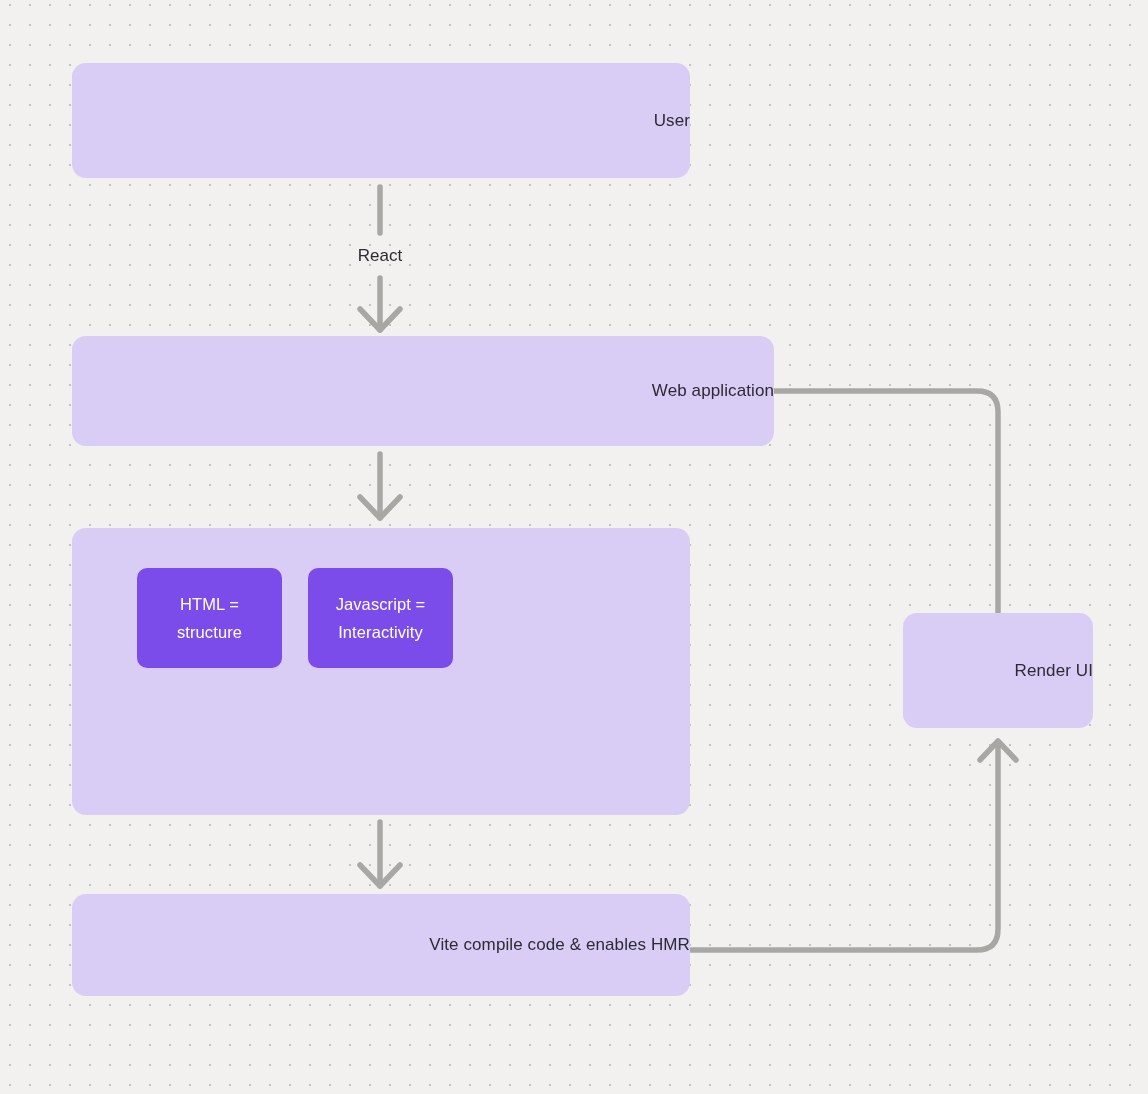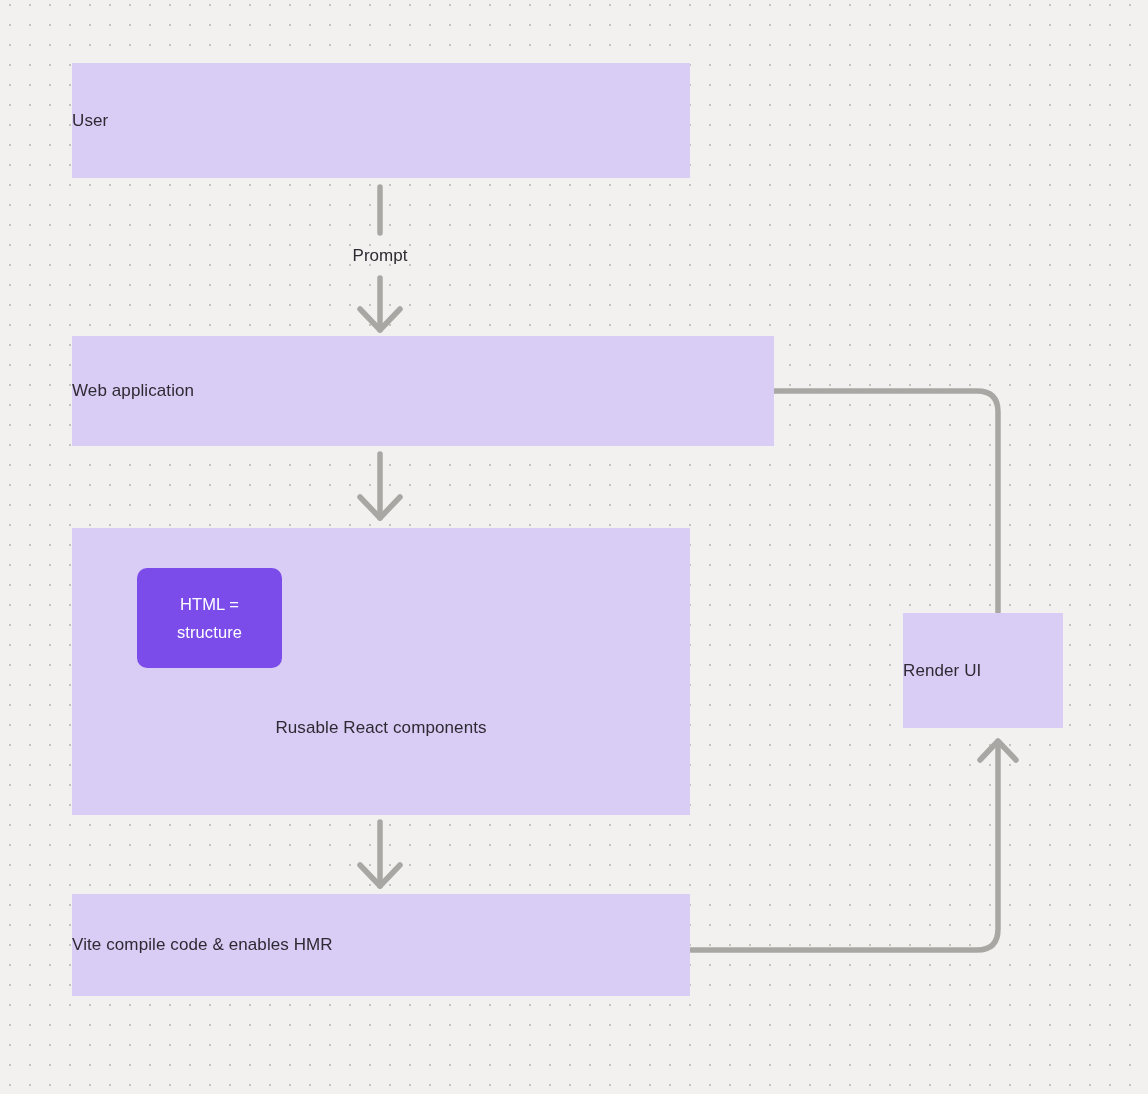--- a/index.html
+++ b/index.html
@@ -27,33 +27,33 @@
   .edges path, .edges polyline {
     fill: none;
     stroke: #a9a7a4;
     stroke-width: 5.5;
     stroke-linecap: round;
     stroke-linejoin: round;
   }
   .node {
     position: absolute;
     background: #d9cdf5;
-    border-radius: 0;
+    border-radius: 14px;
     display: flex;
     align-items: center;
-    justify-content: flex-start;
+    justify-content: flex-end;
     font-size: 17px;
     font-weight: 500;
     letter-spacing: 0.1px;
   }
   .node-user           { left: 72px;  top: 63px;  width: 618px; height: 115px; }
   .node-webapp         { left: 72px;  top: 336px; width: 702px; height: 110px; }
   .node-group          { left: 72px;  top: 528px; width: 618px; height: 287px; display: block; }
   .node-vite           { left: 72px;  top: 894px; width: 618px; height: 102px; }
-  .node-render         { left: 903px; top: 613px; width: 160px; height: 115px; }
+  .node-render         { left: 903px; top: 613px; width: 190px; height: 115px; }
   .chip-row {
     position: absolute;
     left: 65px;
     top: 40px;
     display: flex;
     gap: 26px;
   }
   .chip {
     width: 145px;
     height: 100px;
@@ -110,33 +110,35 @@
     <polyline points="980,760 998,741 1016,760"></polyline>
 
     <path d="M998 612 L998 412 Q998 391 977 391 L703 391"></path>
     <polyline points="722,373 699,391 722,409"></polyline>
   </svg>
 
   <div class="node node-user">
     <span>User</span>
   </div>
 
-  <div class="edge-label">Prompt</div>
+  <div class="edge-label">React</div>
 
   <div class="node node-webapp">
     <span>Web application</span>
   </div>
 
   <div class="node node-group">
     <div class="chip-row">
       <div class="chip">
         <span>HTML = structure</span>
       </div>
+      <div class="chip">
+        <span>Javascript = Interactivity</span>
+      </div>
     </div>
-    <div class="group-caption">Rusable React components</div>
   </div>
 
   <div class="node node-vite">
     <span>Vite compile code &amp; enables HMR</span>
   </div>
 
   <div class="node node-render">
     <span>Render UI</span>
   </div>
 

